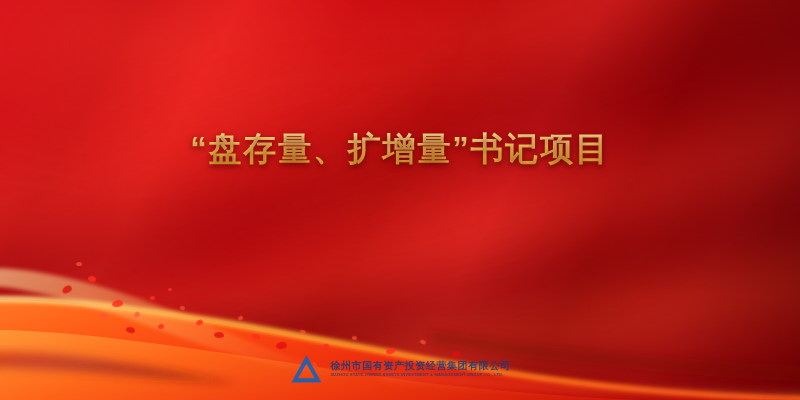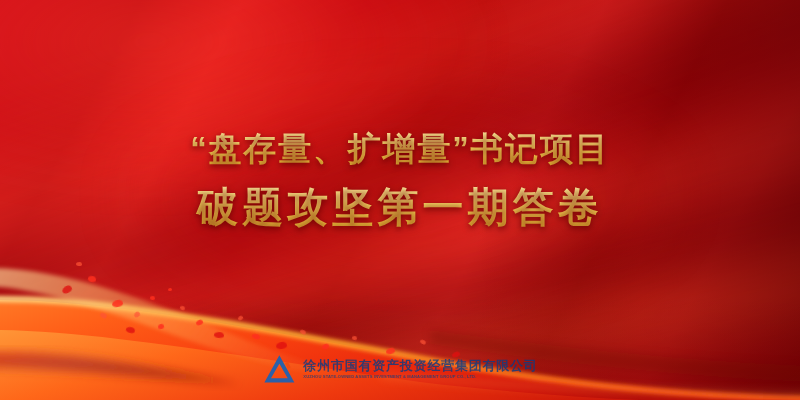--- a/index.html
+++ b/index.html
@@ -203,21 +203,21 @@
     display: flex;
     align-items: center;
     gap: 7px;
     z-index: 9;
     opacity: 0.92;
   }
   .logo-mark { width: 34px; height: 34px; flex: 0 0 auto; display: block; }
   .logo-mark svg { display: block; width: 34px; height: 34px; }
   .logo-text-block { display: flex; flex-direction: column; line-height: 1; }
   .logo-cn {
-    font-size: 13px;
+    font-size: 10px;
     font-weight: 700;
     color: #0e3d83;
     letter-spacing: 0.06em;
     white-space: nowrap;
     opacity: 0.88;
   }
   .logo-en {
     font-size: 4.1px;
     font-weight: 600;
     color: #0e3d83;
@@ -324,21 +324,20 @@
       <div class="petal lite" style="left: 352px; top: 336px; width: 5px; height: 4px; transform: rotate(12deg);"></div>
       <div class="petal" style="left: 386px; top: 348px; width: 9px; height: 6px; transform: rotate(-10deg);"></div>
       <div class="petal lite" style="left: 420px; top: 340px; width: 6px; height: 4px; transform: rotate(26deg);"></div>
       <div class="petal dark" style="left: 452px; top: 352px; width: 8px; height: 5px; transform: rotate(-18deg);"></div>
       <div class="petal lite" style="left: 76px; top: 262px; width: 6px; height: 4px; transform: rotate(0deg);"></div>
       <div class="petal" style="left: 168px; top: 288px; width: 4px; height: 3px; transform: rotate(0deg);"></div>
     </div>
 
   <div class="headline">
     <span class="title-line1">“盘存量、扩增量”书记项目</span>
-    <span class="title-line2">破题攻坚第一期答卷</span>
   </div>
 
   <div class="logo-lockup">
     <span class="logo-mark">
       <svg viewBox="0 0 34 34" aria-hidden="true">
 
         <path d="M17 3.2 L32 30.5 L2 30.5 Z
                  M17 11.8 L8.6 26.2 L25.4 26.2 Z" fill="#1a62b5" fill-rule="evenodd"></path>
 
         <path d="M23.2 14.6 L28.6 14.0 L27.0 10.6 Z" fill="#e8390f" opacity="0.0"></path>

